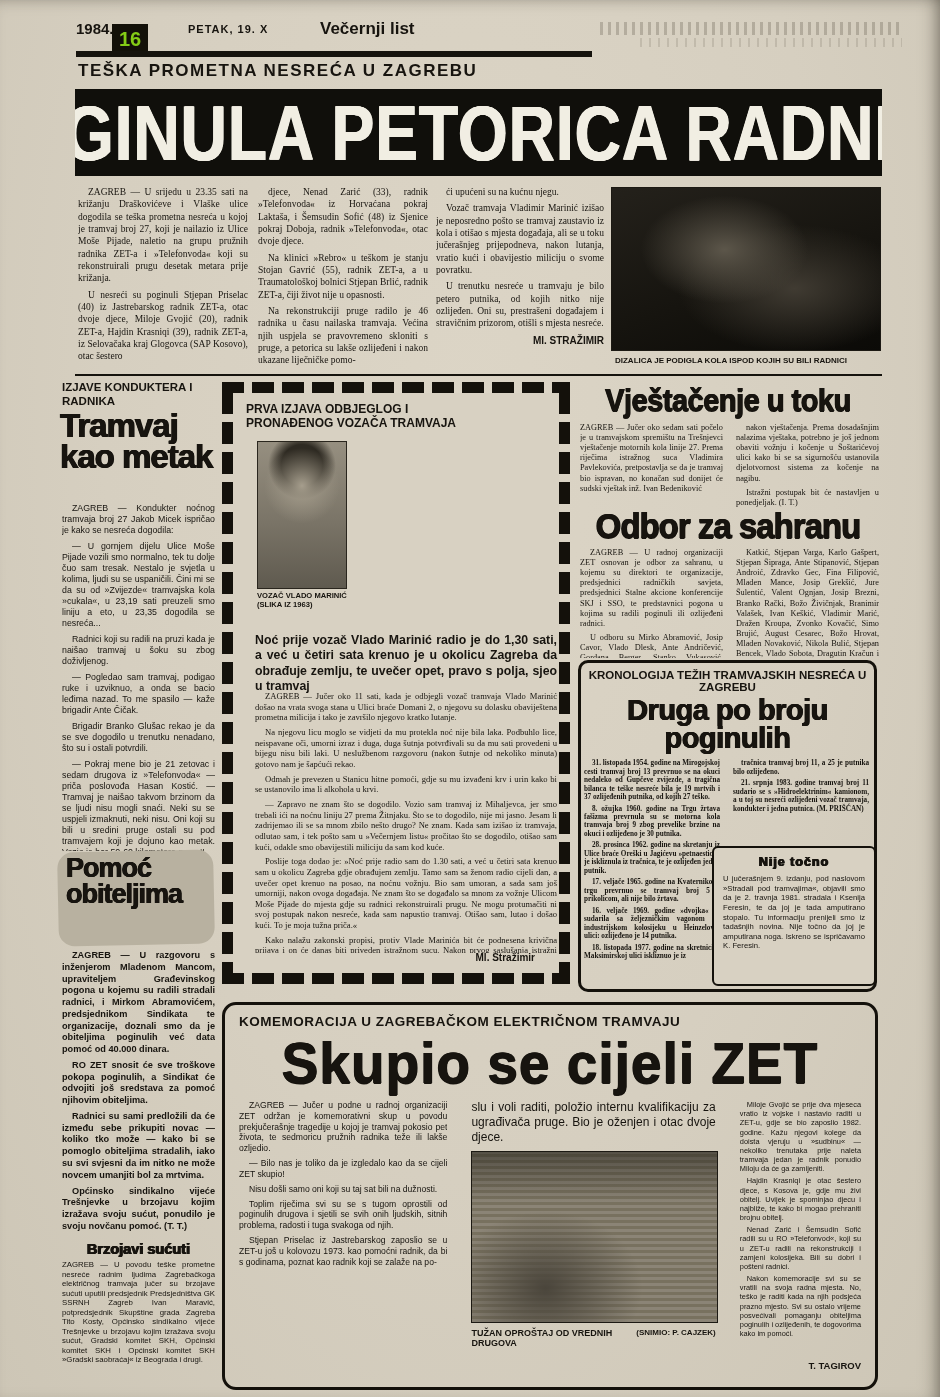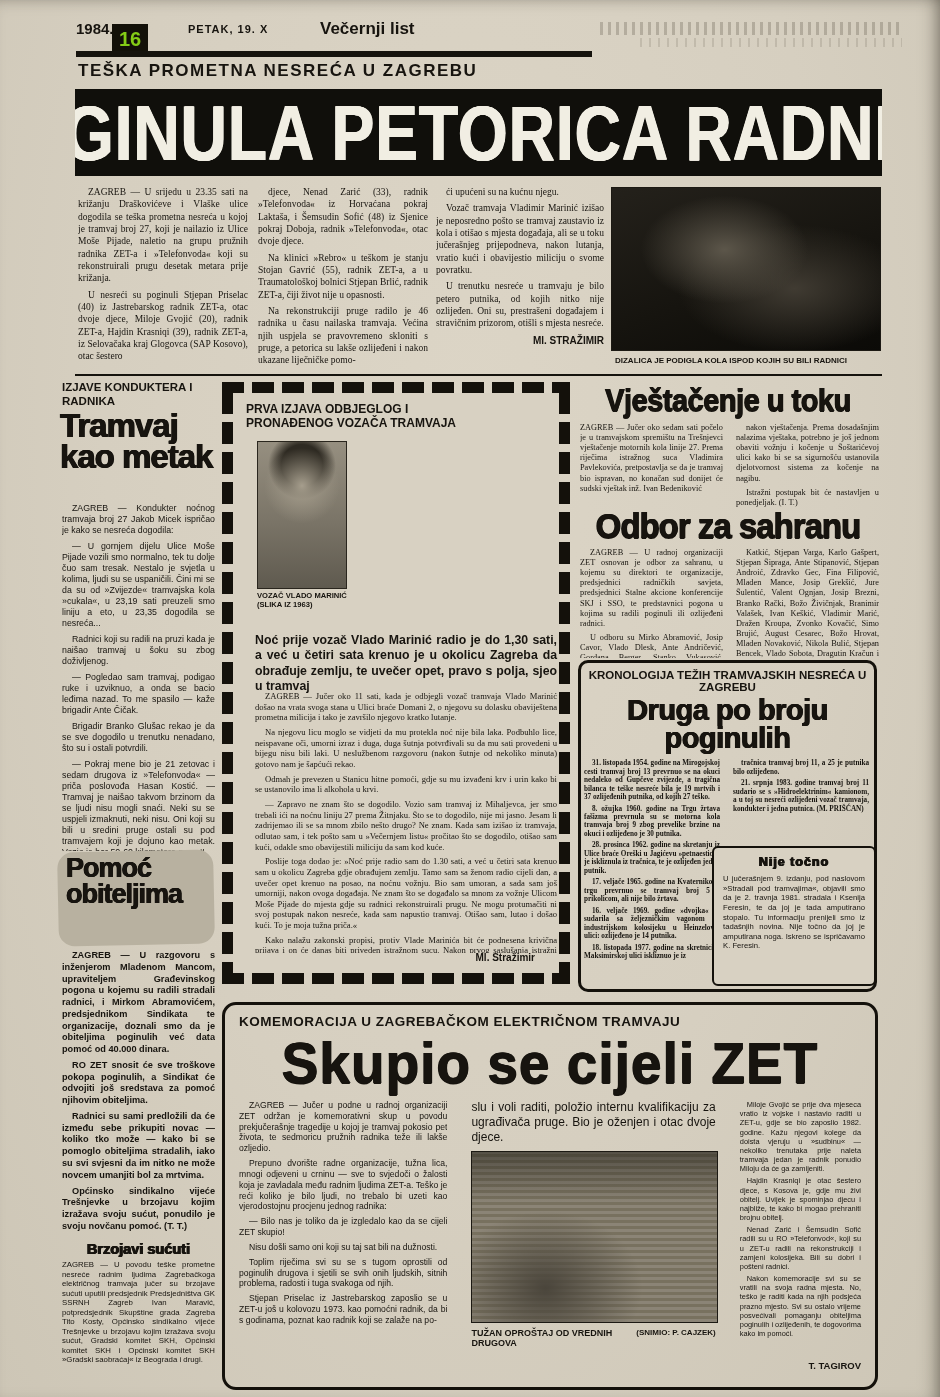--- a/index.html
+++ b/index.html
@@ -239,21 +239,20 @@
     <div class="nt-head heavy">Nije točno</div>
     <div class="nt-body">U jučerašnjem 9. izdanju, pod naslovom »Stradali pod tramvajima«, objavili smo da je 2. travnja 1981. stradala i Ksenija Feresin, te da joj je tada amputirano stopalo. Tu informaciju prenijeli smo iz tadašnjih novina. Nije točno da joj je amputirana noga. Iskreno se ispričavamo K. Feresin.</div>
   </div>
 
   <div class="abs kombox">
     <div class="kom-kick sans">KOMEMORACIJA U ZAGREBAČKOM ELEKTRIČNOM TRAMVAJU</div>
     <div class="kom-head heavy">Skupio se cijeli ZET</div>
     <div class="kom-row">
       <div class="kom-c1">
           <p class="para">ZAGREB — Jučer u podne u radnoj organizaciji ZET održan je komemorativni skup u povodu prekjučerašnje tragedije u kojoj je tramvaj pokosio pet života, te sedmoricu pružnih radnika teže ili lakše ozljedio.</p>
-          <p class="para">Prepuno dvorište radne organizacije, tužna lica, mnogi odjeveni u crninu — sve to svjedoči o žalosti koja je zavladala među radnim ljudima ZET-a. Teško je reći koliko je bilo ljudi, no trebalo bi uzeti kao vjerodostojnu procjenu jednog radnika:</p>
           <p class="para">— Bilo nas je toliko da je izgledalo kao da se cijeli ZET skupio!</p>
           <p class="para">Nisu došli samo oni koji su taj sat bili na dužnosti.</p>
           <p class="para">Toplim riječima svi su se s tugom oprostili od poginulih drugova i sjetili se svih onih ljudskih, sitnih problema, radosti i tuga svakoga od njih.</p>
           <p class="para">Stjepan Priselac iz Jastrebarskog zaposlio se u ZET-u još u kolovozu 1973. kao pomoćni radnik, da bi s godinama, poznat kao radnik koji se zalaže na po-</p>
         </div>
       <div class="kom-c2">
         <div class="kom-c2-top">slu i voli raditi, položio internu kvalifikaciju za ugrađivača pruge. Bio je oženjen i otac dvoje djece.</div>
         <div class="komphoto"></div>
         <div class="komcapro">
           <span class="komcap sans">TUŽAN OPROŠTAJ OD VREDNIH DRUGOVA</span>

